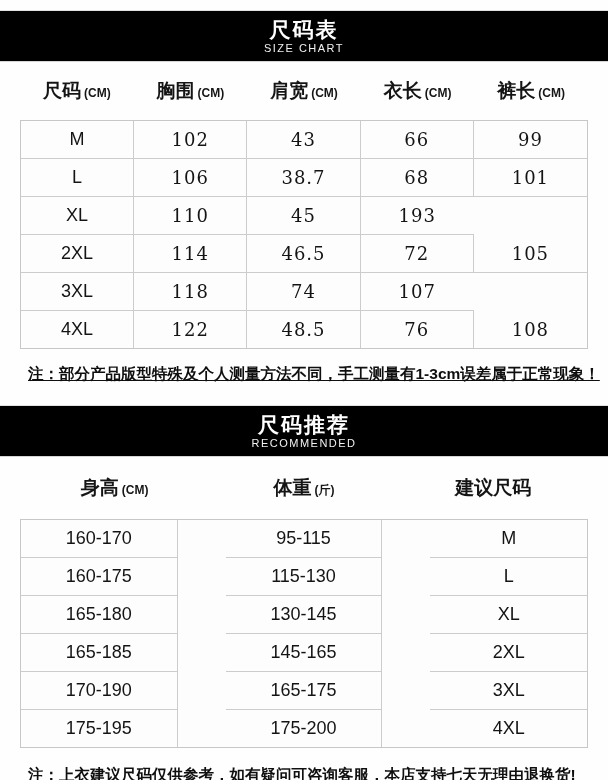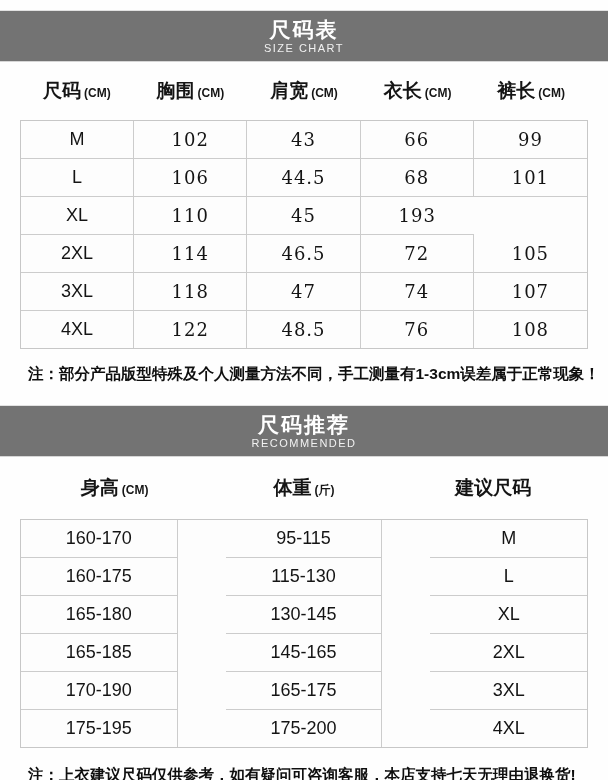--- a/index.html
+++ b/index.html
@@ -9,21 +9,21 @@
     background: #fefefe;
     font-family: "Liberation Sans", sans-serif;
     color: #1c1c1c;
     overflow: hidden;
   }
   .page { width: 608px; height: 780px; }
 
   
   .banner {
     height: 52px;
-    background: #737373;
+    background: #000000;
     display: flex;
     flex-direction: column;
     align-items: center;
     justify-content: center;
     color: #ffffff;
     border-top: 1px solid #e2e2e2;
     border-bottom: 1px solid #d6d6d6;
     box-sizing: border-box;
   }
   .banner-first { margin-top: 10px; }
@@ -89,20 +89,21 @@
   .t5 .td:first-child { font-family: "Liberation Sans", sans-serif; letter-spacing: 0; }
 
   
   .note {
     margin: 14px 28px 0;
     font-size: 15.5px;
     font-weight: bold;
     color: #0f0f0f;
     line-height: 22px;
     white-space: nowrap;
+    text-decoration: underline;
   }
   .note-second { margin-top: 16px; }
 </style>
 </head>
 <body>
 
 <div class="page">
 
   <div class="banner banner-first">
     <div class="banner-title">尺码表</div>
@@ -136,41 +137,40 @@
       <div class="tr">
         <div class="td">M</div>
         <div class="td">102</div>
         <div class="td">43</div>
         <div class="td">66</div>
         <div class="td">99</div>
       </div>
       <div class="tr">
         <div class="td">L</div>
         <div class="td">106</div>
-        <div class="td">44.5</div>
+        <div class="td">38.7</div>
         <div class="td">68</div>
         <div class="td">101</div>
       </div>
       <div class="tr">
         <div class="td">XL</div>
         <div class="td">110</div>
         <div class="td">45</div>
         <div class="td">193</div>
       </div>
       <div class="tr">
         <div class="td">2XL</div>
         <div class="td">114</div>
         <div class="td">46.5</div>
         <div class="td">72</div>
         <div class="td">105</div>
       </div>
       <div class="tr">
         <div class="td">3XL</div>
         <div class="td">118</div>
-        <div class="td">47</div>
         <div class="td">74</div>
         <div class="td">107</div>
       </div>
       <div class="tr">
         <div class="td">4XL</div>
         <div class="td">122</div>
         <div class="td">48.5</div>
         <div class="td">76</div>
         <div class="td">108</div>
       </div>

